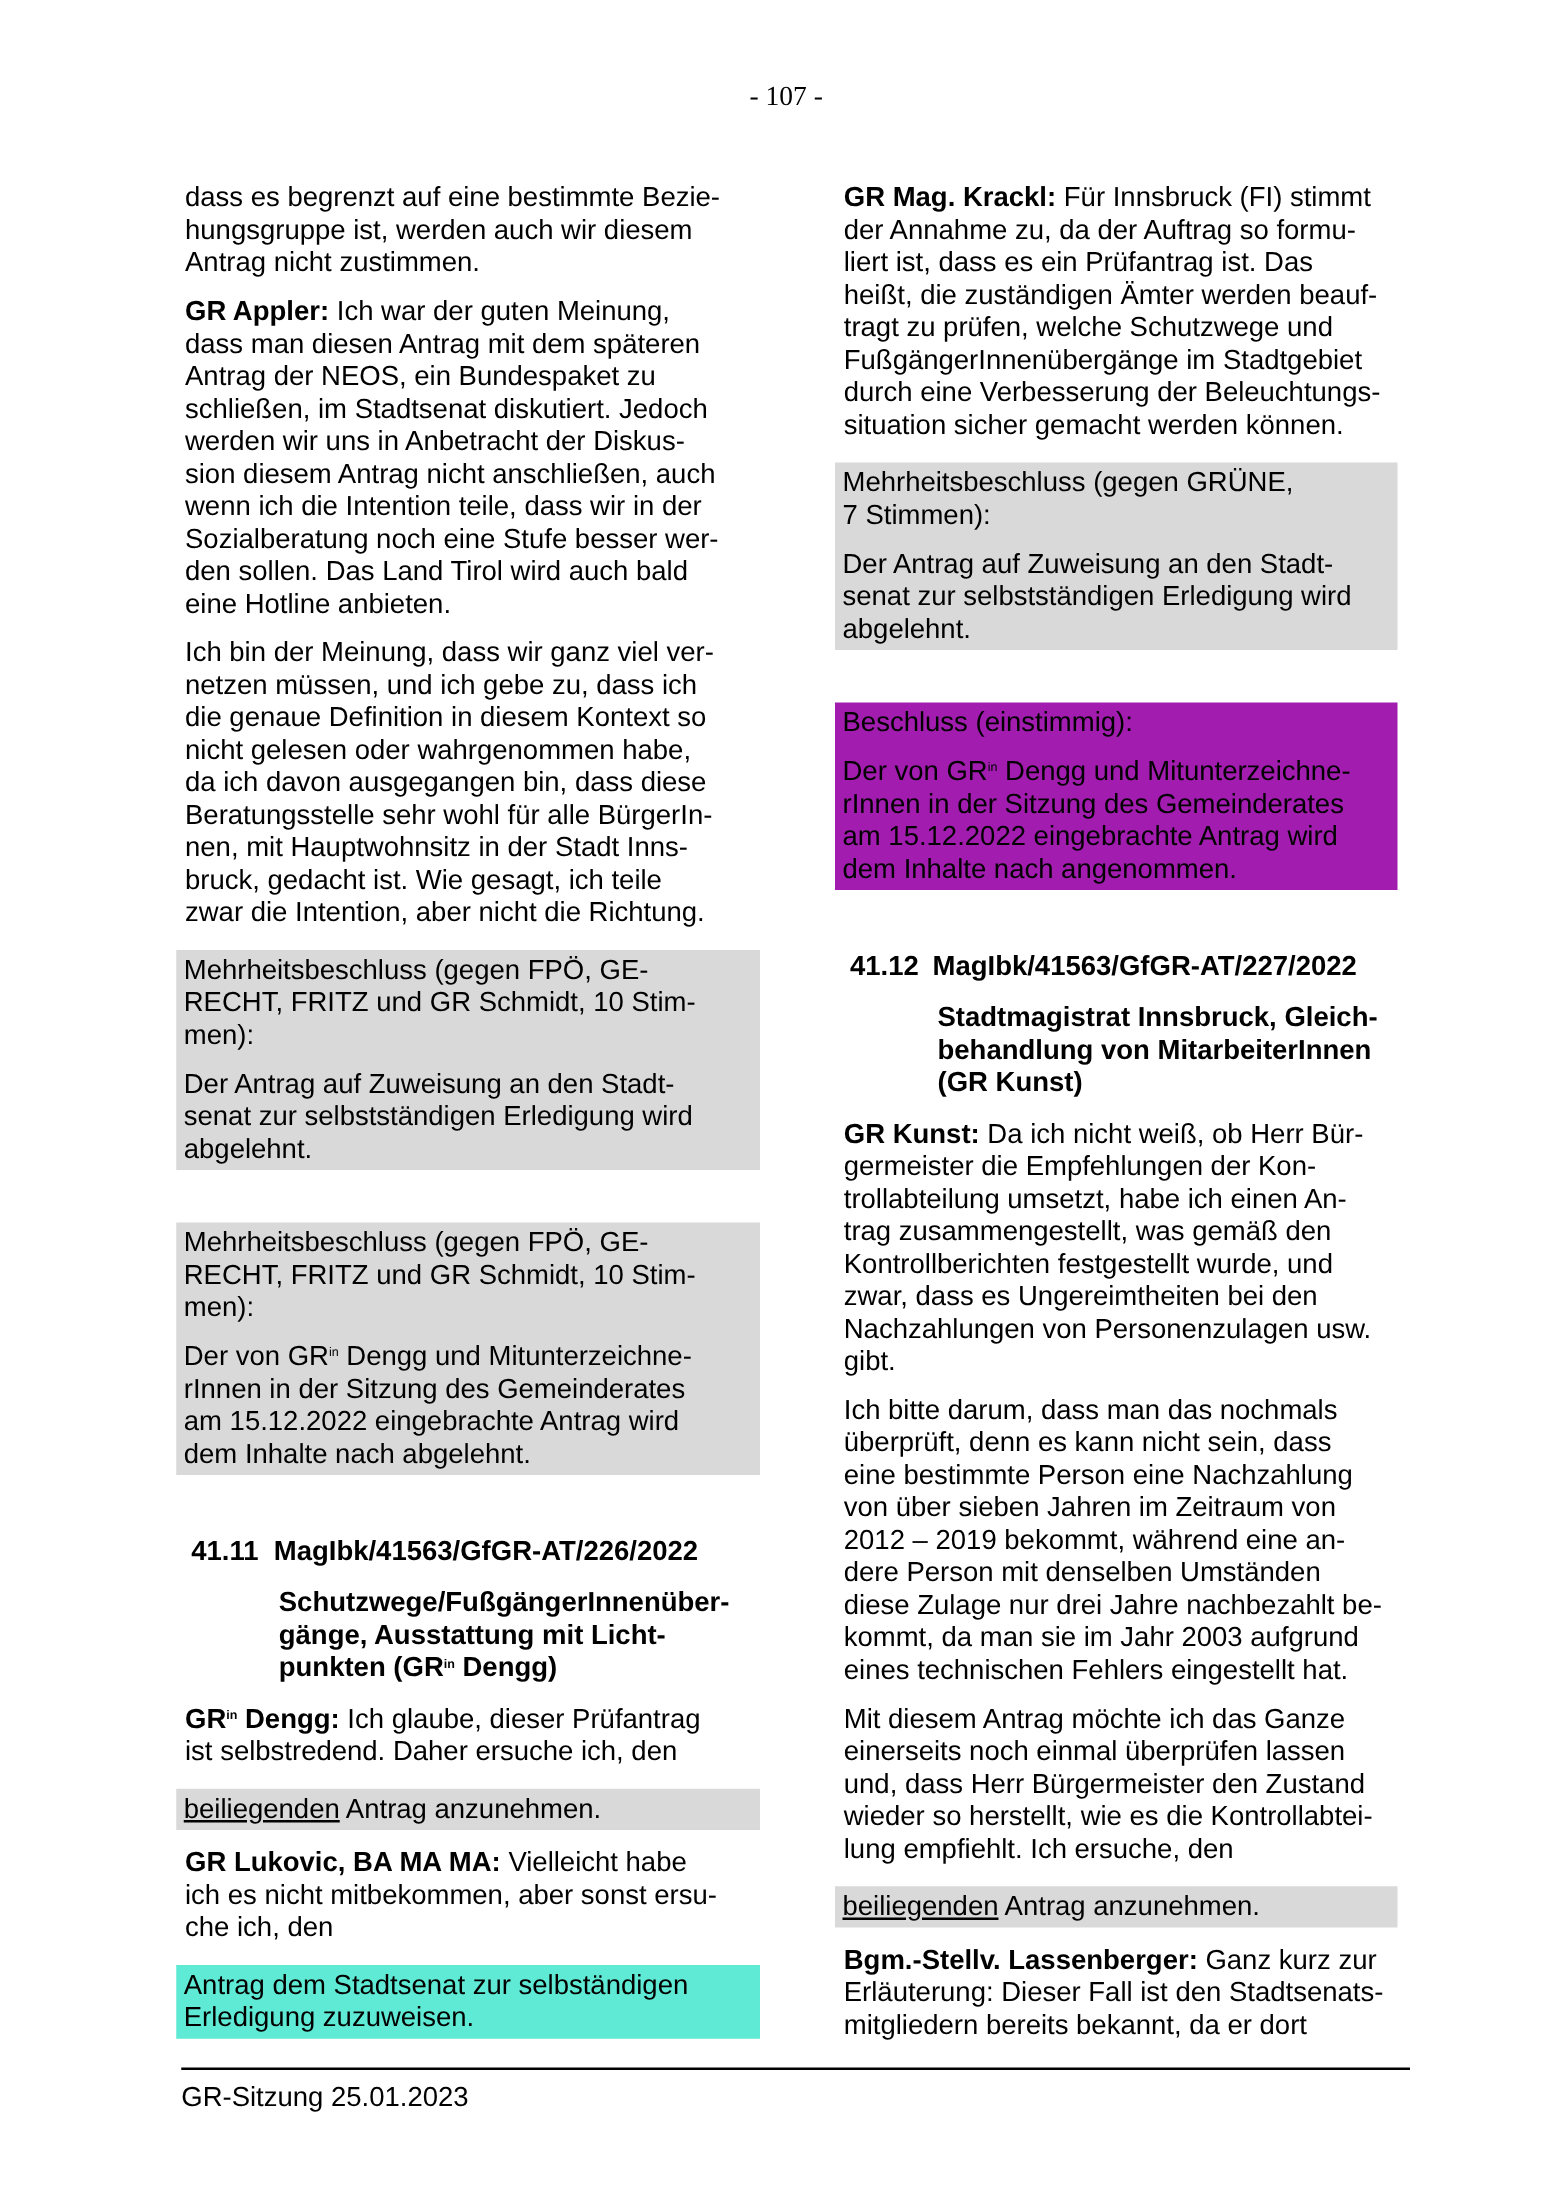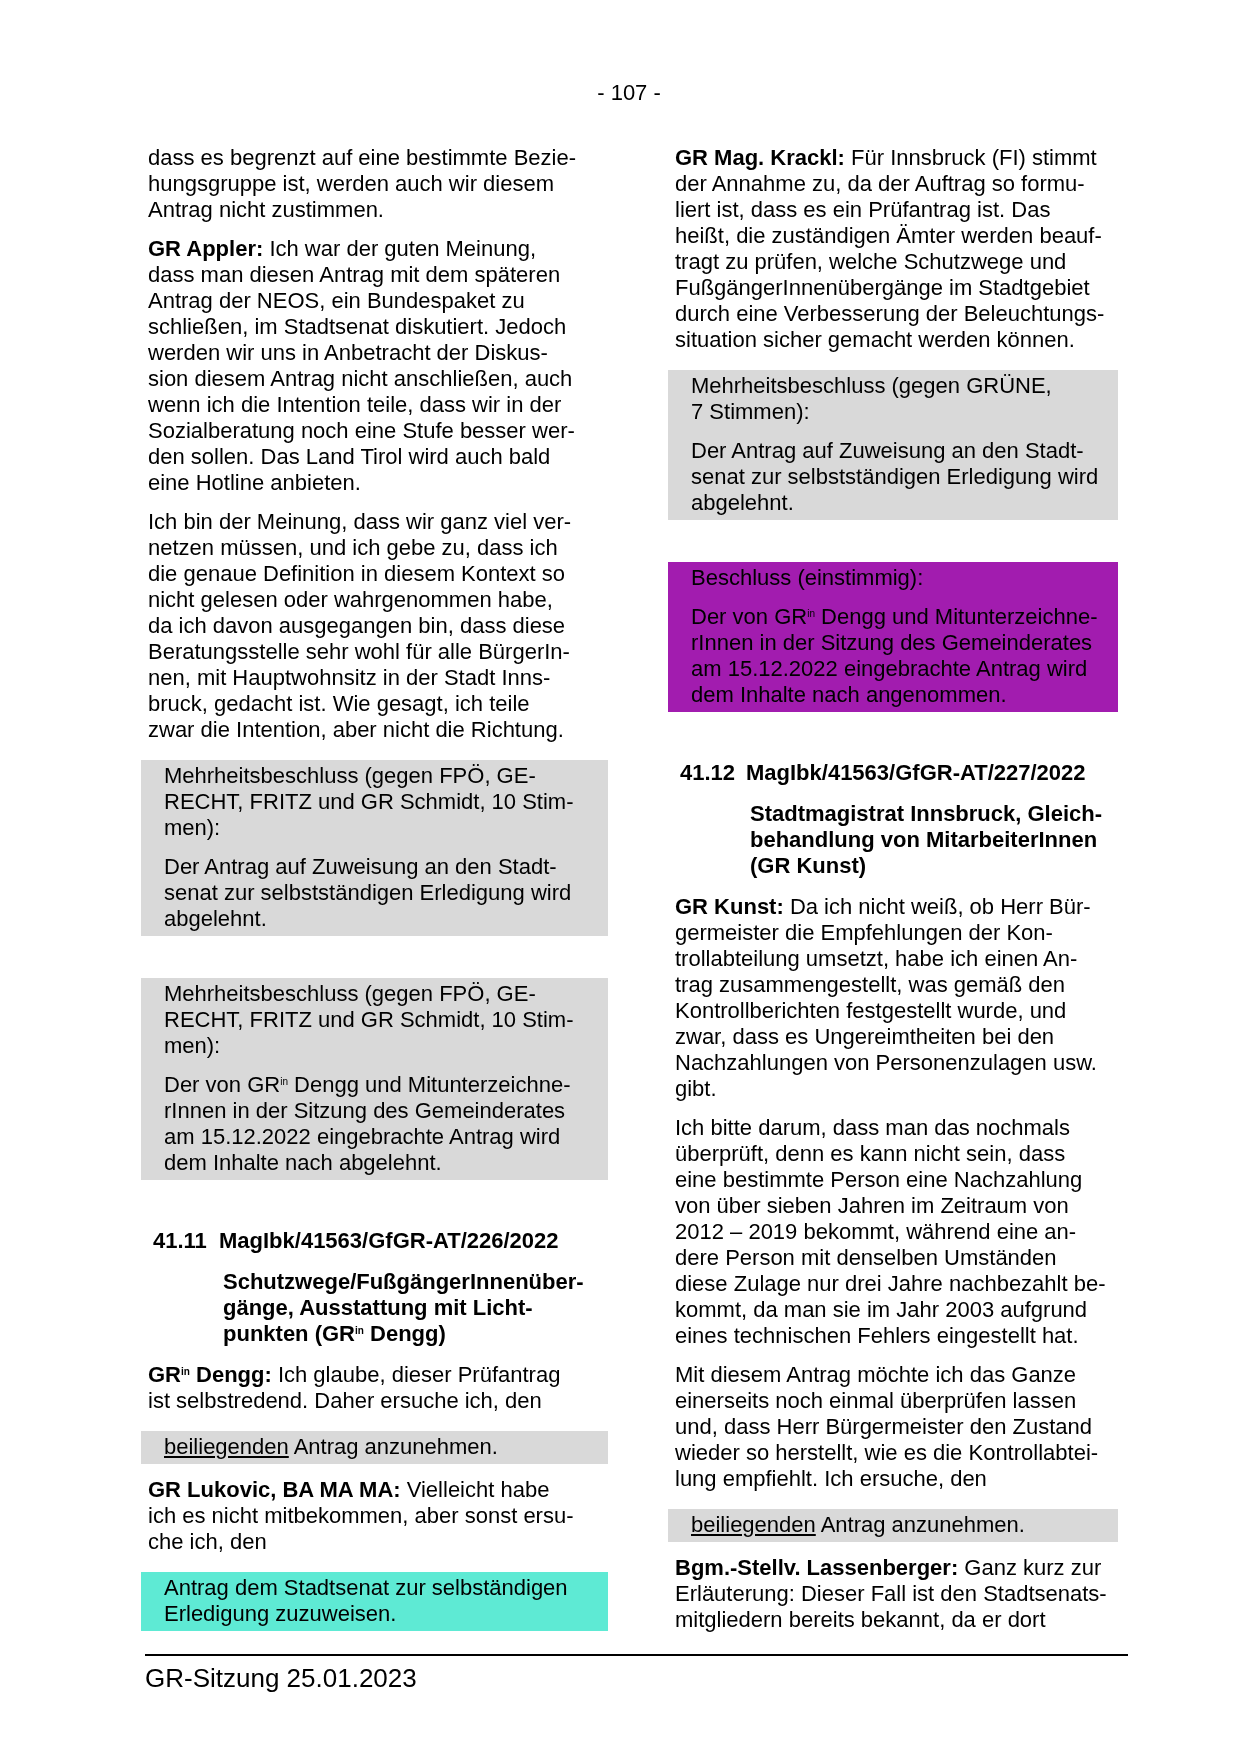--- a/index.html
+++ b/index.html
@@ -6,50 +6,50 @@
   html, body { margin: 0; padding: 0; }
   body {
     width: 1241px; height: 1754px;
     background: #ffffff;
     color: #000000;
     font-family: "Liberation Sans", sans-serif;
     position: relative;
     overflow: hidden;
   }
   .page-number {
-    position: absolute; top: 80px; left: 148px; width: 962px;
-    text-align: center; font-size: 22px; line-height: 26px;
+    position: absolute; top: 64px; left: 148px; width: 962px;
+    text-align: center; font-size: 22px; line-height: 26px; font-family: Liberation Serif, serif;
   }
   .columns {
     position: absolute; top: 145px; left: 148px;
     display: flex;
   }
   .col { font-size: 22px; line-height: 26px; }
   .col-left  { width: 460px; margin-right: 67px; }
   .col-right { width: 443px; }
   p.para { margin: 0 0 13px 0; white-space: pre; }
   .decision {
     margin: 17px 0 13px -7px;
-    padding: 3px 0 4px 23px;
+    padding: 3px 0 4px 6px;
   }
   .decision p.para { margin-bottom: 13px; }
   .decision p.para:last-child { margin-bottom: 0; }
   .gap-before { margin-top: 42px; }
   .agenda { margin: 48px 0 15px 0; font-weight: bold; }
   .agenda-head { margin: 0 0 15px 5px; white-space: pre; }
   .agenda-num { display: inline-block; width: 66px; }
   .agenda-title { margin: 0 0 13px 75px; white-space: pre; }
   sup { font-size: 10px; line-height: 0; position: relative; top: -7px; vertical-align: baseline; }
   .b { font-weight: bold; }
   .u { text-decoration: underline; }
   .footer {
     position: absolute; left: 145px; top: 1654px; width: 983px;
     border-top: 2px solid #000000;
     padding-top: 9px;
-    font-size: 26px; line-height: 26px;
+    font-size: 22px; line-height: 26px;
   }
 </style>
 </head>
 <body>
 
 <div class="page">
   <div class="page-number">- 107 -</div>
 
   <div class="columns">
     <div class="col col-left">

